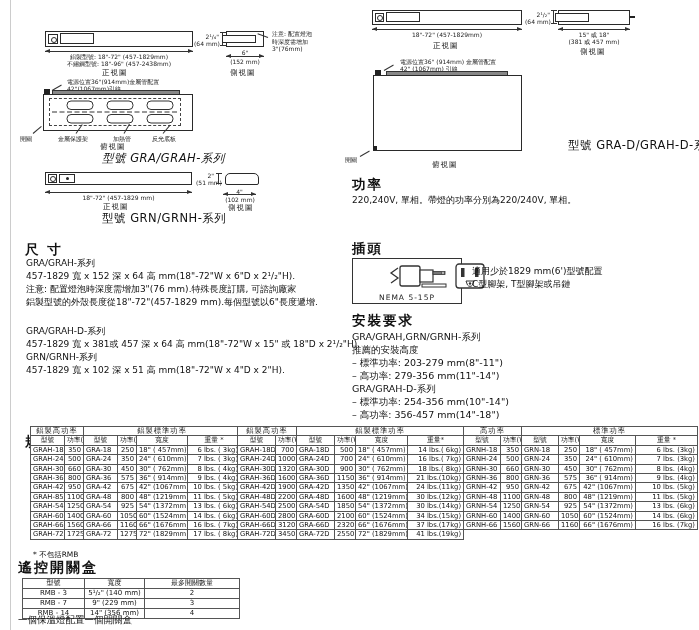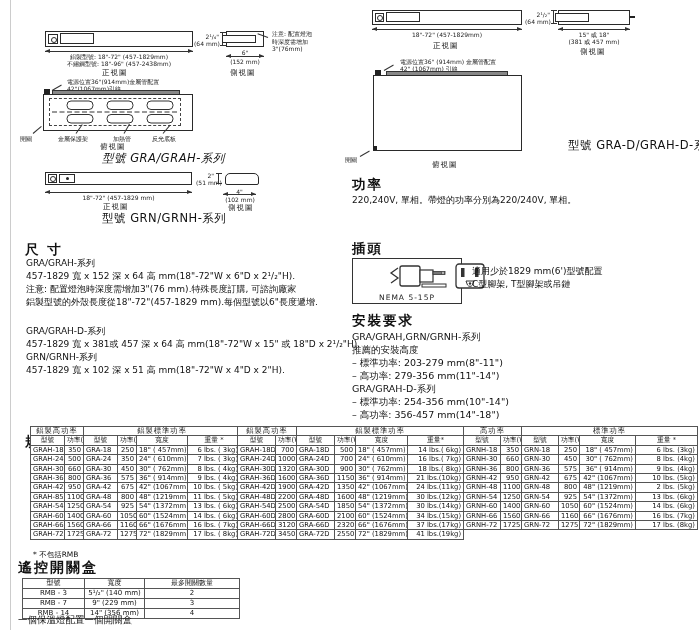--- a/index.html
+++ b/index.html
@@ -434,20 +434,28 @@
         </tr>
         <tr>
           <td class="a-l">GRNH-18</td>
           <td class="a-r">350</td>
           <td class="a-l gsep">GRN-18</td>
           <td class="a-r">250</td>
           <td class="a-r">18" ( 457mm)</td>
           <td class="a-r">6 lbs. (3kg)</td>
         </tr>
         <tr>
+          <td class="a-l">GRNH-24</td>
+          <td class="a-r">500</td>
+          <td class="a-l gsep">GRN-24</td>
+          <td class="a-r">350</td>
+          <td class="a-r">24" ( 610mm)</td>
+          <td class="a-r">7 lbs. (3kg)</td>
+        </tr>
+        <tr>
           <td class="a-l">GRNH-30</td>
           <td class="a-r">660</td>
           <td class="a-l gsep">GRN-30</td>
           <td class="a-r">450</td>
           <td class="a-r">30" ( 762mm)</td>
           <td class="a-r">8 lbs. (4kg)</td>
         </tr>
         <tr>
           <td class="a-l">GRNH-36</td>
           <td class="a-r">800</td>
@@ -463,21 +471,21 @@
           <td class="a-r">675</td>
           <td class="a-r">42" (1067mm)</td>
           <td class="a-r">10 lbs. (5kg)</td>
         </tr>
         <tr>
           <td class="a-l">GRNH-48</td>
           <td class="a-r">1100</td>
           <td class="a-l gsep">GRN-48</td>
           <td class="a-r">800</td>
           <td class="a-r">48" (1219mm)</td>
-          <td class="a-r">2 lbs. (5kg)</td>
+          <td class="a-r">11 lbs. (5kg)</td>
         </tr>
         <tr>
           <td class="a-l">GRNH-54</td>
           <td class="a-r">1250</td>
           <td class="a-l gsep">GRN-54</td>
           <td class="a-r">925</td>
           <td class="a-r">54" (1372mm)</td>
           <td class="a-r">13 lbs. (6kg)</td>
         </tr>
         <tr>
@@ -488,28 +496,20 @@
           <td class="a-r">60" (1524mm)</td>
           <td class="a-r">14 lbs. (6kg)</td>
         </tr>
         <tr>
           <td class="a-l">GRNH-66</td>
           <td class="a-r">1560</td>
           <td class="a-l gsep">GRN-66</td>
           <td class="a-r">1160</td>
           <td class="a-r">66" (1676mm)</td>
           <td class="a-r">16 lbs. (7kg)</td>
-        </tr>
-        <tr>
-          <td class="a-l">GRNH-72</td>
-          <td class="a-r">1725</td>
-          <td class="a-l gsep">GRN-72</td>
-          <td class="a-r">1275</td>
-          <td class="a-r">72" (1829mm)</td>
-          <td class="a-r">17 lbs. (8kg)</td>
         </tr>
       </tbody>
     </table>
 
   <div class="abs" style="left:33px;top:550px;font-size:7.5px;color:#111;">* 不包括RMB</div>
 
   <div class="h1" style="left:18px;top:559px;font-size:14px;">遙控開關盒</div>
   <table class="rmb-table" style="left:22px;top:578px;width:217px;">
       <colgroup>
         <col style="width:62px">

